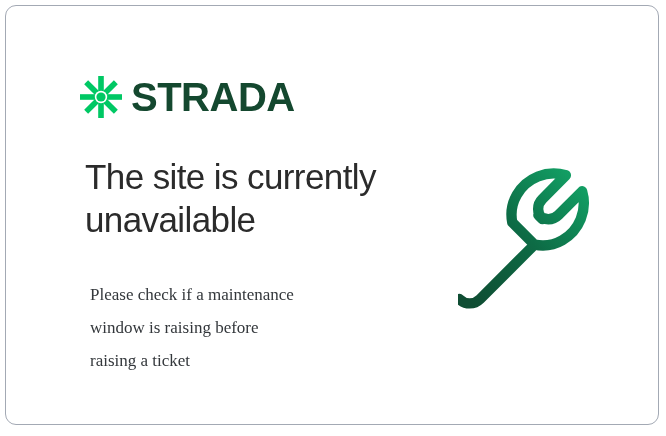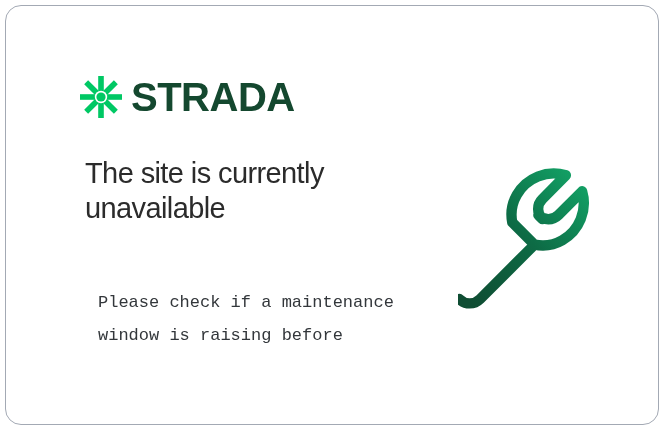--- a/index.html
+++ b/index.html
@@ -25,21 +25,21 @@
   
   .card {
     position: absolute;
     left: 5px;
     top: 5px;
     width: 654px;
     height: 420px;
     box-sizing: border-box;
     background: #ffffff;
     border: 1px solid #a3a9b4;
-    border-radius: 16px;
+    border-radius: 11px;
   }
 
   
   .logo-lockup {
     position: absolute;
     left: 74px;
     top: 67px;
     display: flex;
     align-items: center;
     height: 48px;
@@ -62,35 +62,35 @@
   }
 
   
   .headline {
     position: absolute;
     left: 79px;
     top: 150px;
     width: 330px;
     margin: 0;
     font-family: "Liberation Sans", sans-serif;
-    font-size: 29px;
+    font-size: 35px;
     font-weight: 500;
     line-height: 1.22;
     letter-spacing: -0.6px;
     color: #2b2b2b;
   }
 
   
   .bodycopy {
     position: absolute;
     left: 80px;
     top: 268px;
     width: 300px;
-    margin: 12px;
-    font-family: Liberation Mono, monospace;
+    margin: 4px;
+    font-family: Liberation Serif, serif;
     font-size: 17px;
     font-weight: 400;
     line-height: 1.95;
     color: #33373b;
   }
   .bodycopy span { display: block; }
 
   
   .wrench {
     position: absolute;
@@ -128,20 +128,21 @@
         </svg>
       </span>
       <span class="logo-word">STRADA</span>
     </div>
 
     <h1 class="headline">The site is currently unavailable</h1>
 
     <p class="bodycopy">
       <span>Please check if a maintenance</span>
       <span>window is raising before</span>
+      <span>raising a ticket</span>
     </p>
 
     <div class="wrench">
       <svg viewBox="0 0 100 100" aria-hidden="true">
         <defs>
           <linearGradient id="wrenchGrad" x1="10" y1="92" x2="92" y2="10" gradientUnits="userSpaceOnUse">
             <stop offset="0" stop-color="#0f4d33"></stop>
             <stop offset="0.45" stop-color="#0d6b45"></stop>
             <stop offset="1" stop-color="#14b06e"></stop>
           </linearGradient>

